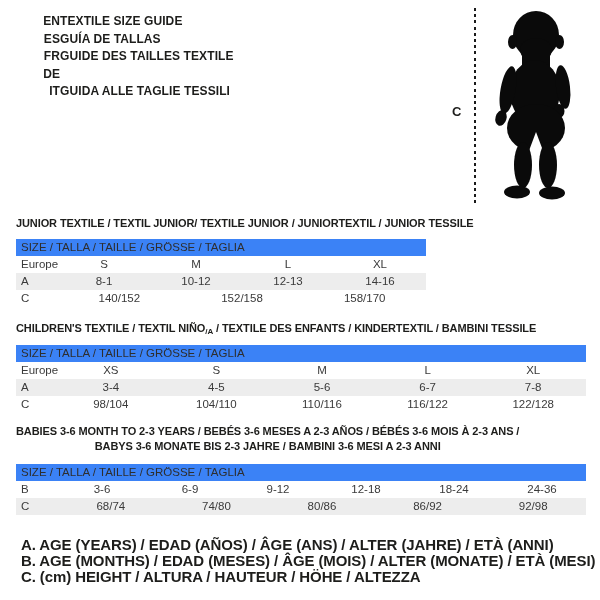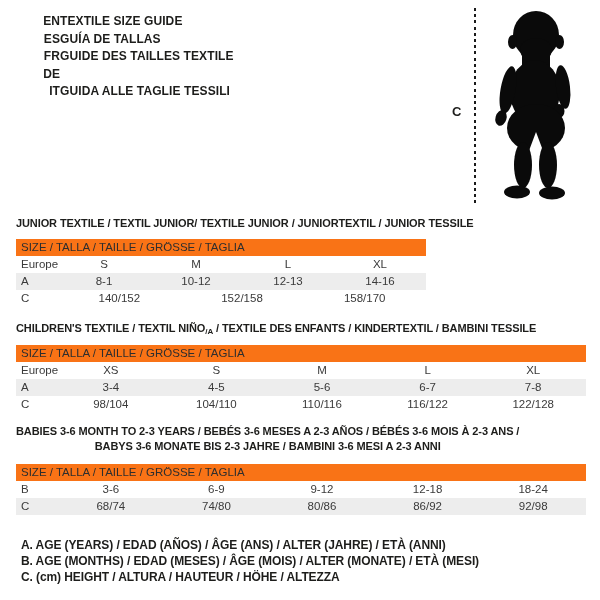--- a/index.html
+++ b/index.html
@@ -27,29 +27,29 @@
   #sec1-title{top:216px;}
   #sec2-title{top:321px;}
   #sec3-title{top:424px;text-align:center;}
   .sub{font-size:8px;vertical-align:-2px;}
 
   
   .size-table{position:absolute;left:16px;font-size:11.5px;color:#3a3a3a;}
   #table1{top:239px;width:410px;}
   #table2{top:345px;width:570px;}
   #table3{top:464px;width:570px;}
-  .band{height:17px;line-height:17.5px;background:#f97316;color:#2e2e2e;
+  .band{height:17px;line-height:17.5px;background:#3b82f6;color:#2e2e2e;
     padding-left:5px;box-sizing:border-box;overflow:hidden;white-space:nowrap;}
   .trow{display:flex;height:17px;line-height:17px;}
   .trow.shade{background:#ededed;}
   .lblcell{width:42px;padding-left:5px;box-sizing:border-box;}
   .valcell{flex:1;text-align:center;}
 
   
-  .footnotes{position:absolute;left:21px;top:537px;font-weight:bold;font-size:12px;
+  .footnotes{position:absolute;left:21px;top:537px;font-weight:bold;font-size:15px;
     line-height:16px;letter-spacing:-0.1px;white-space:nowrap;}
 </style>
 </head>
 <body>
 
 <div class="canvas">
 
   <div class="lang-block">
     <div class="lang-row">
       <span class="lang-code">EN</span>
@@ -155,20 +155,21 @@
   </div>
   <div class="size-table" id="table3">
     <div class="band">SIZE / TALLA / TAILLE / GRÖSSE / TAGLIA</div>
     <div class="trow">
       <span class="lblcell">B</span>
       <span class="valcell">3-6</span>
       <span class="valcell">6-9</span>
       <span class="valcell">9-12</span>
       <span class="valcell">12-18</span>
       <span class="valcell">18-24</span>
+      <span class="valcell">24-36</span>
     </div>
     <div class="trow shade">
       <span class="lblcell">C</span>
       <span class="valcell">68/74</span>
       <span class="valcell">74/80</span>
       <span class="valcell">80/86</span>
       <span class="valcell">86/92</span>
       <span class="valcell">92/98</span>
     </div>
   </div>

